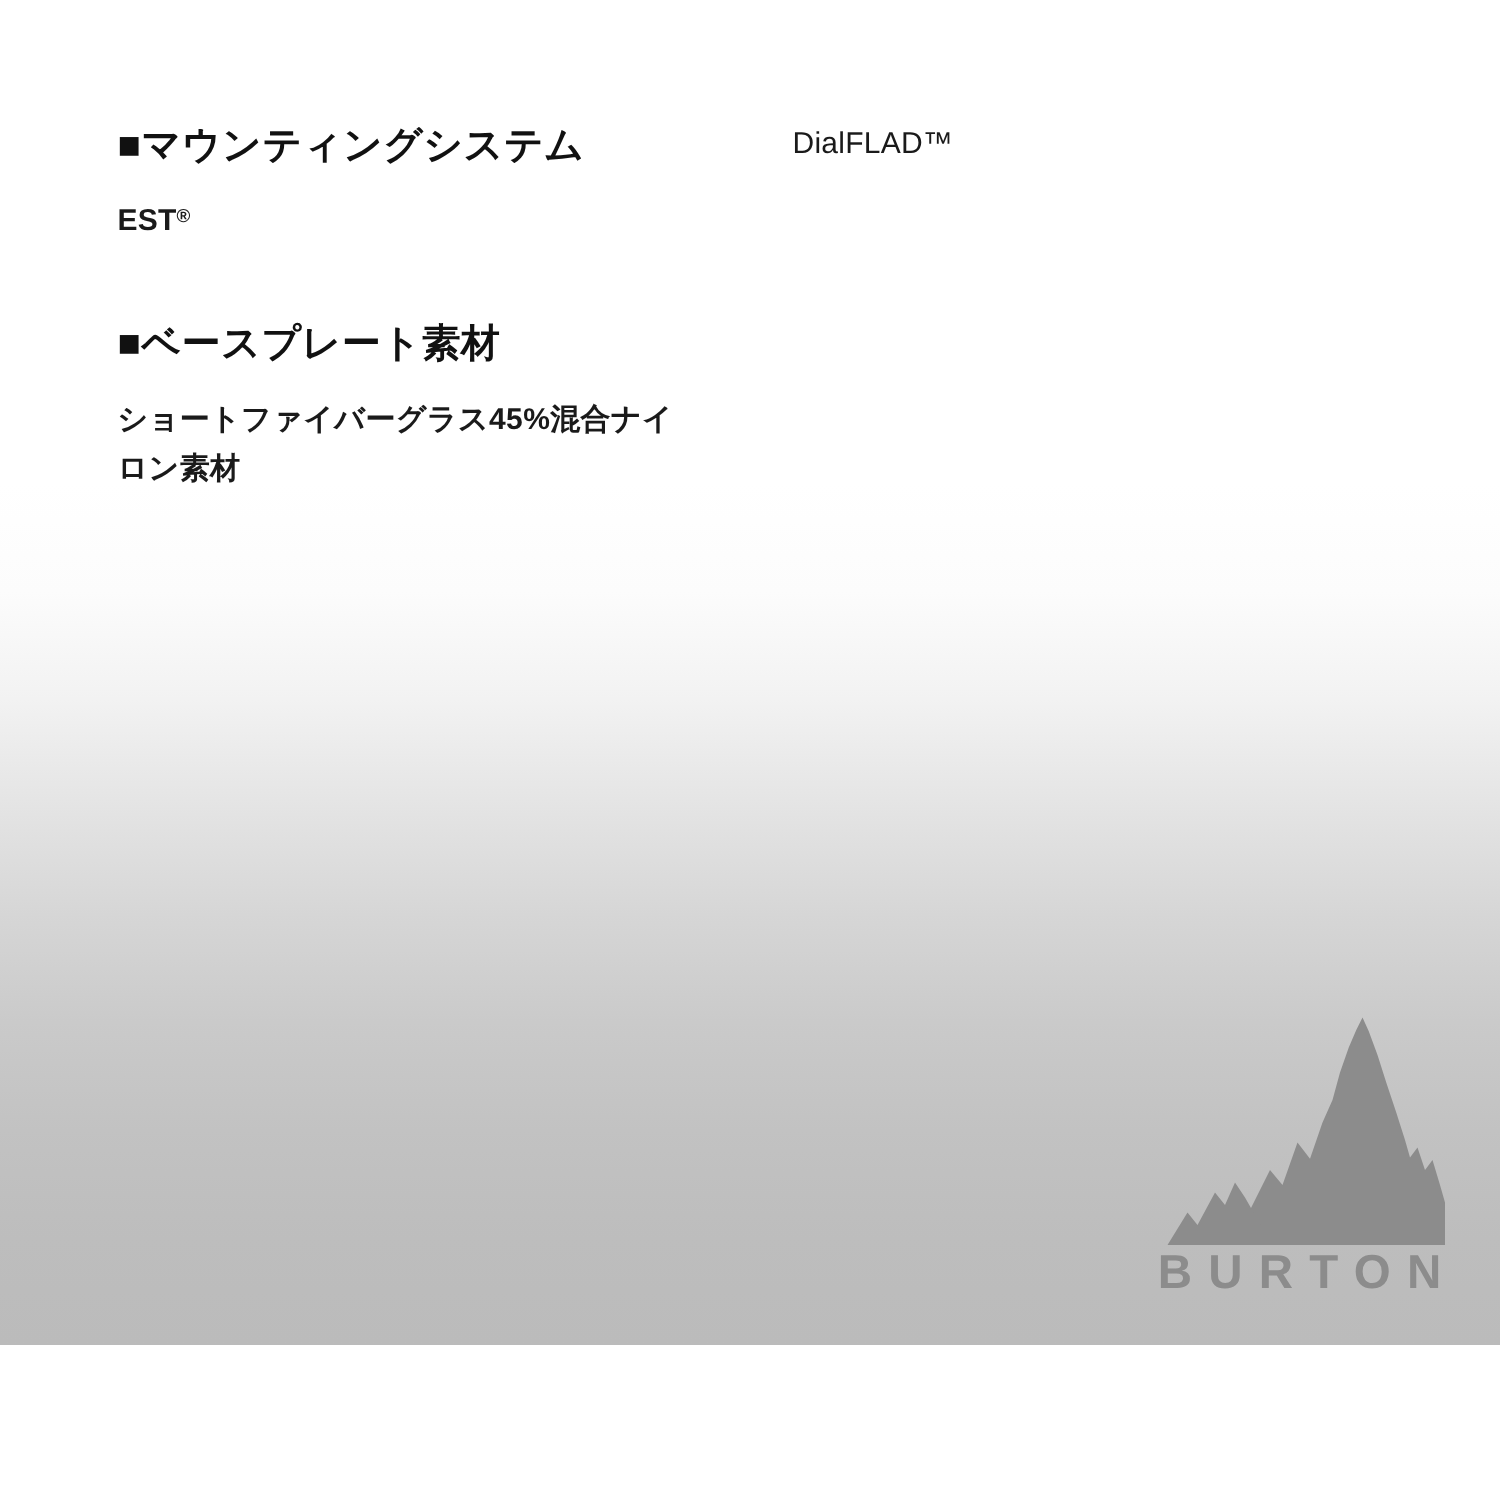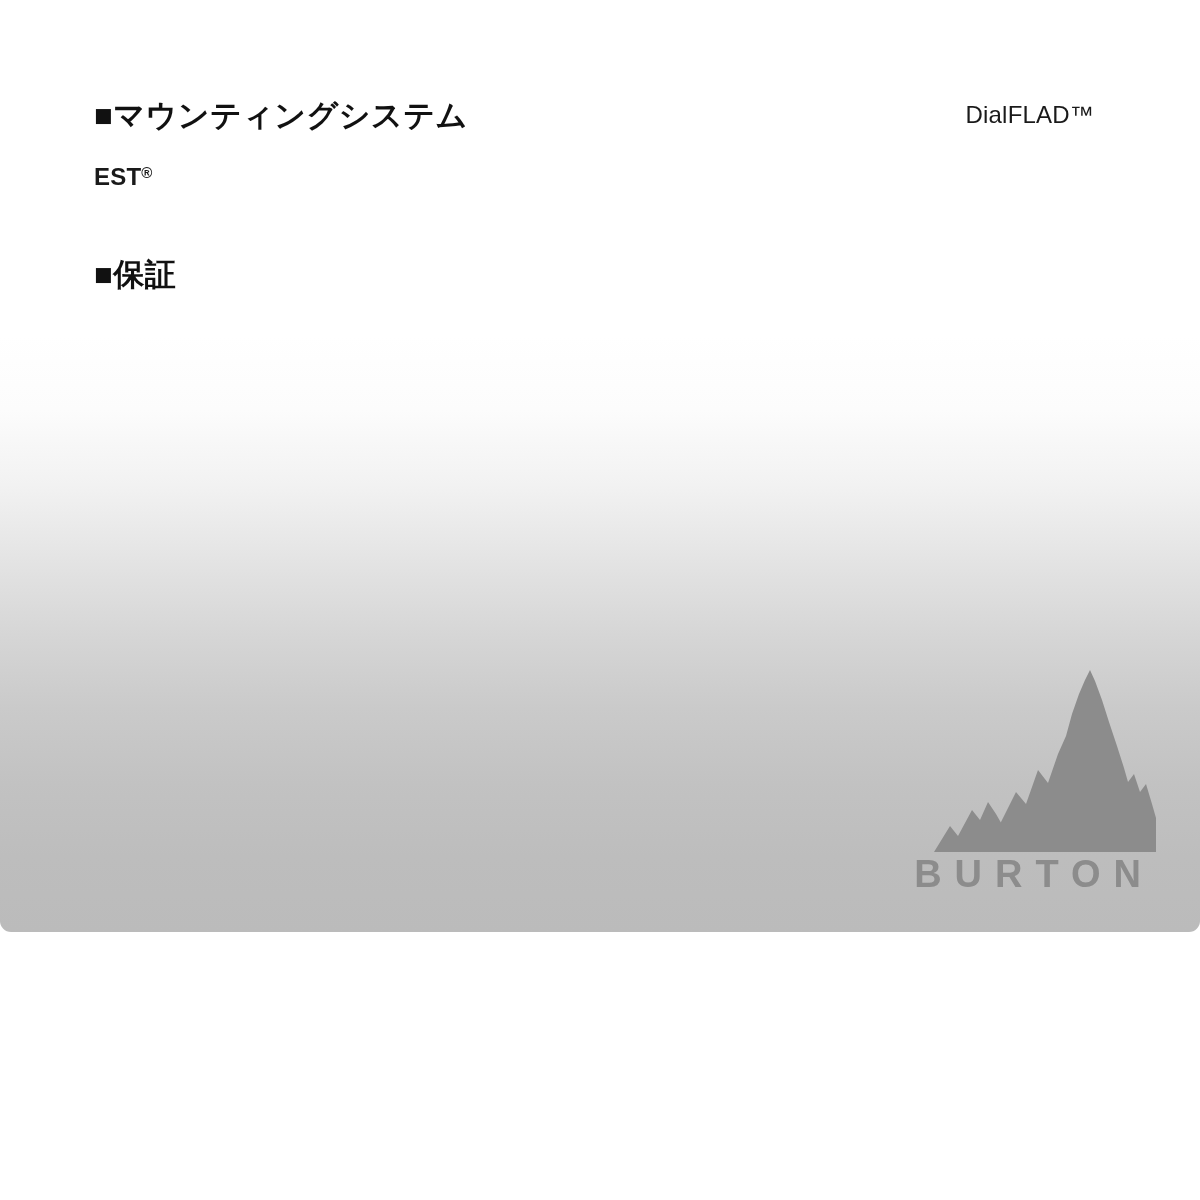--- a/index.html
+++ b/index.html
@@ -10,34 +10,33 @@
     width: 1200px;
     height: 1200px;
     font-family: "Liberation Sans", "DejaVu Sans", sans-serif;
     background: #ffffff;
     overflow: hidden;
   }
 
   #page {
     position: relative;
     width: 1200px;
-    height: 932px;
+    height: 1076px;
     background: linear-gradient(to bottom,
         #ffffff 0%,
         #ffffff 36%,
         #fcfcfc 44%,
         #f2f2f2 52%,
         #e4e4e4 60%,
         #d6d6d6 68%,
         #cacaca 76%,
         #c2c2c2 84%,
         #bdbdbd 92%,
         #bbbbbb 100%);
     box-sizing: border-box;
-    border-radius: 11px;
   }
 
   .spec-grid {
     position: absolute;
     top: 96px;
     left: 94px;
     width: 1020px;
     display: grid;
     grid-template-columns: 540px 480px;
     grid-auto-rows: min-content;
@@ -74,21 +73,20 @@
 
   .spec-body .sup {
     font-size: 15px;
     vertical-align: 0.45em;
     letter-spacing: 0;
   }
 
   
   .col2 .spec-body {
     max-width: 470px;
-    text-align: right;
   }
   .col1 .spec-body {
     max-width: 460px;
     font-weight: bold;
   }
 
   
   #logo {
     position: absolute;
     right: 44px;
@@ -96,21 +94,21 @@
     width: 280px;
     height: 260px;
   }
   #logo svg {
     display: block;
     width: 100%;
     height: 100%;
   }
   .logo-wordmark {
     position: absolute;
-    right: 46px;
+    right: 34px;
     bottom: 36px;
     font-size: 38px;
     font-weight: bold;
     letter-spacing: 13px;
     color: #8c8c8c;
     font-family: "Liberation Sans", "DejaVu Sans", sans-serif;
     text-align: center;
   }
 </style>
 </head>
@@ -122,23 +120,26 @@
 
     <div class="spec-block col1">
       <h2 class="spec-title">■マウンティングシステム</h2>
       <p class="spec-body latin"><span>EST</span><span class="sup">®</span></p>
     </div>
 
     <div class="spec-block col2">
       <p class="spec-body latin">DialFLAD™</p>
     </div>
 
+    <div class="spec-block col1">
+      <h2 class="spec-title">■ベースプレート素材</h2>
+      <p class="spec-body">ショートファイバーグラス45%混合ナイロン素材</p>
+    </div>
 
     <div class="spec-block col2">
-      <h2 class="spec-title">■保証</h2>
     </div>
 
   </div>
 
   <div id="logo">
     <svg viewBox="0 0 280 260" xmlns="http://www.w3.org/2000/svg" aria-hidden="true">
       <path fill="#8c8c8c" d="
         M92 210
         L112 176
         L122 186

